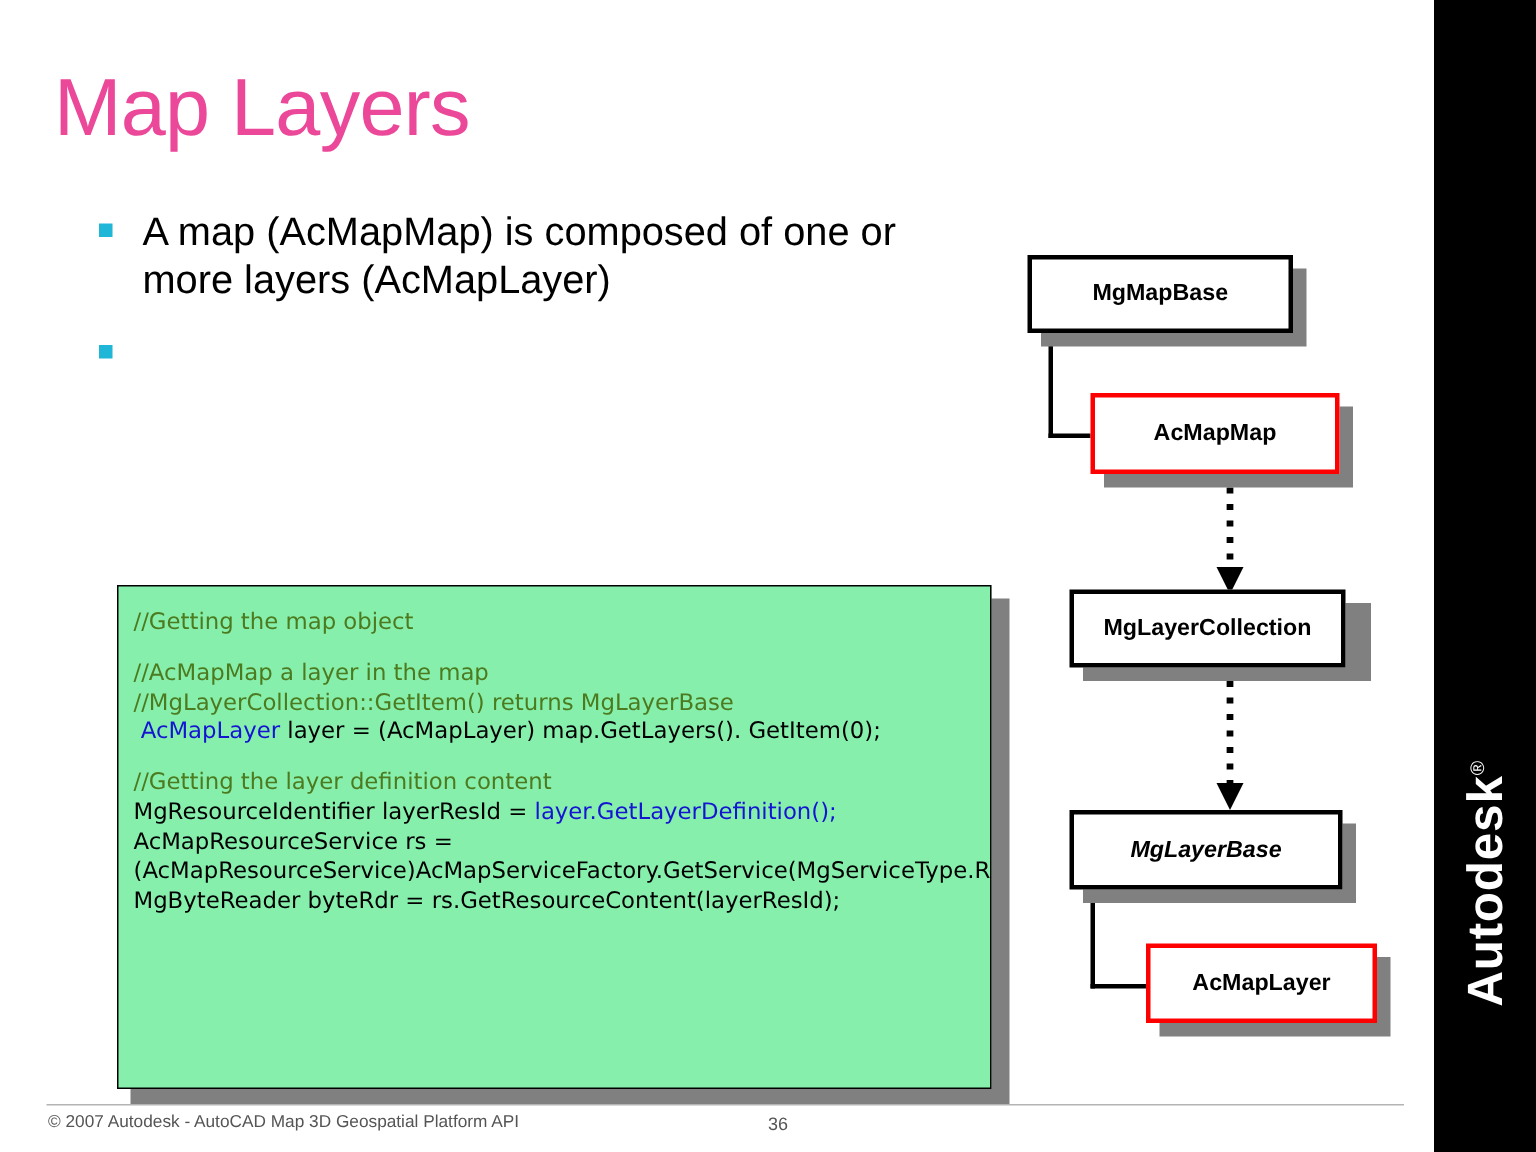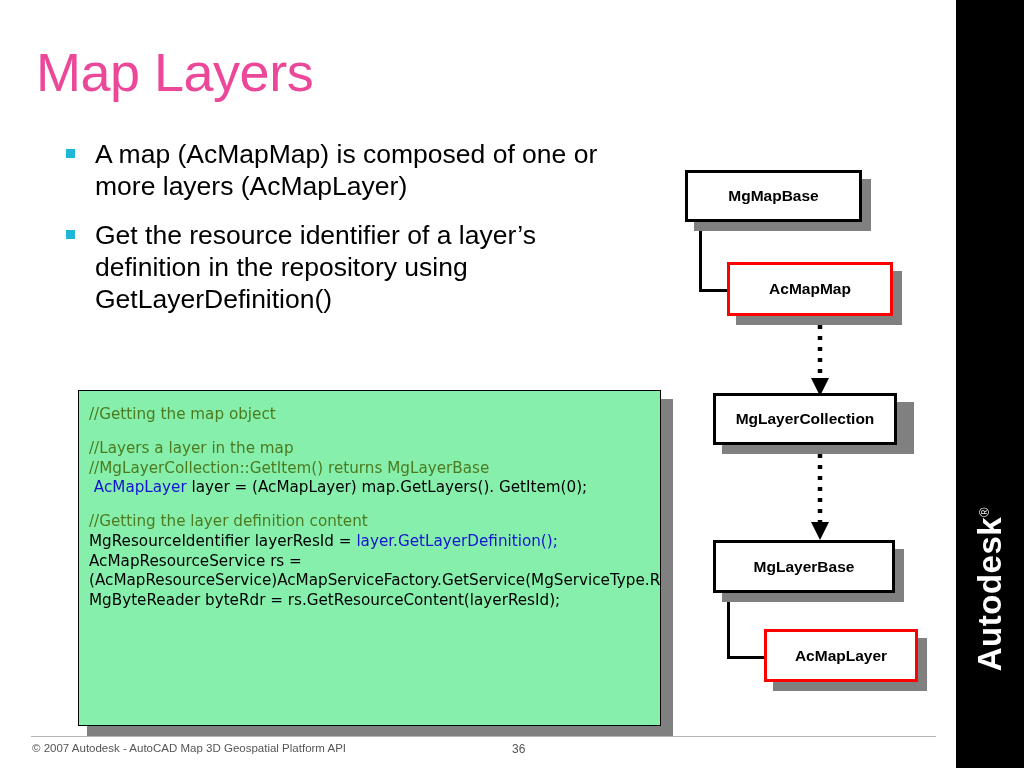--- a/index.html
+++ b/index.html
@@ -170,30 +170,29 @@
 
   <div id="page-title">Map Layers</div>
 
   <div id="bullet-list">
     <div class="bullet-item">
       <span class="bullet-marker"></span>
       <span>A map (AcMapMap) is composed of one or more layers (AcMapLayer)</span>
     </div>
     <div class="bullet-item">
       <span class="bullet-marker"></span>
-      <span>Get the resource identifier of a layer’s definition in the repository using GetLayerDefinition()</span>
     </div>
   </div>
 
   <div id="code-shadow"></div>
   <div id="code-block">
     <div id="code-lines">
         <div class="code-line"><span class="cmt">//Getting the map object</span></div>
         <div class="blank"></div>
-        <div class="code-line"><span class="cmt">//Layers a layer in the map</span></div>
+        <div class="code-line"><span class="cmt">//AcMapMap a layer in the map</span></div>
         <div class="code-line"><span class="cmt">//MgLayerCollection::GetItem() returns MgLayerBase</span></div>
         <div class="code-line"><span class="type"> AcMapLayer</span><span class=""> layer = (AcMapLayer) map.GetLayers(). GetItem(0);</span></div>
         <div class="blank"></div>
         <div class="code-line"><span class="cmt">//Getting the layer definition content</span></div>
         <div class="code-line"><span class="">MgResourceIdentifier layerResId = </span><span class="type">layer.GetLayerDefinition();</span></div>
         <div class="code-line"><span class="">AcMapResourceService rs =</span></div>
         <div class="code-line"><span class="">(AcMapResourceService)AcMapServiceFactory.GetService(MgServiceType.ResourceService);</span></div>
         <div class="code-line"><span class="">MgByteReader byteRdr = rs.GetResourceContent(layerResId);</span></div>
       </div>
   </div>
@@ -224,21 +223,21 @@
 
     <div class="dbox black" style="left:685px; top:170px; width:177px; height:52px;">
       <span>MgMapBase</span>
     </div>
     <div class="dbox red" style="left:727px; top:262px; width:166px; height:54px;">
       <span>AcMapMap</span>
     </div>
     <div class="dbox black" style="left:713px; top:393px; width:184px; height:52px;">
       <span>MgLayerCollection</span>
     </div>
-    <div class="dbox black" style="left:713px; top:540px; width:182px; height:53px;">
+    <div class="dbox black" style="left:713px; top:540px; width:182px; height:53px;font-style:italic;">
       <span>MgLayerBase</span>
     </div>
     <div class="dbox red" style="left:764px; top:629px; width:154px; height:53px;">
       <span>AcMapLayer</span>
     </div>
   </div>
 
   <div id="footer-rule"></div>
   <div id="footer-copyright">© 2007 Autodesk - AutoCAD Map 3D Geospatial Platform API</div>
   <div id="footer-pagenum">36</div>

